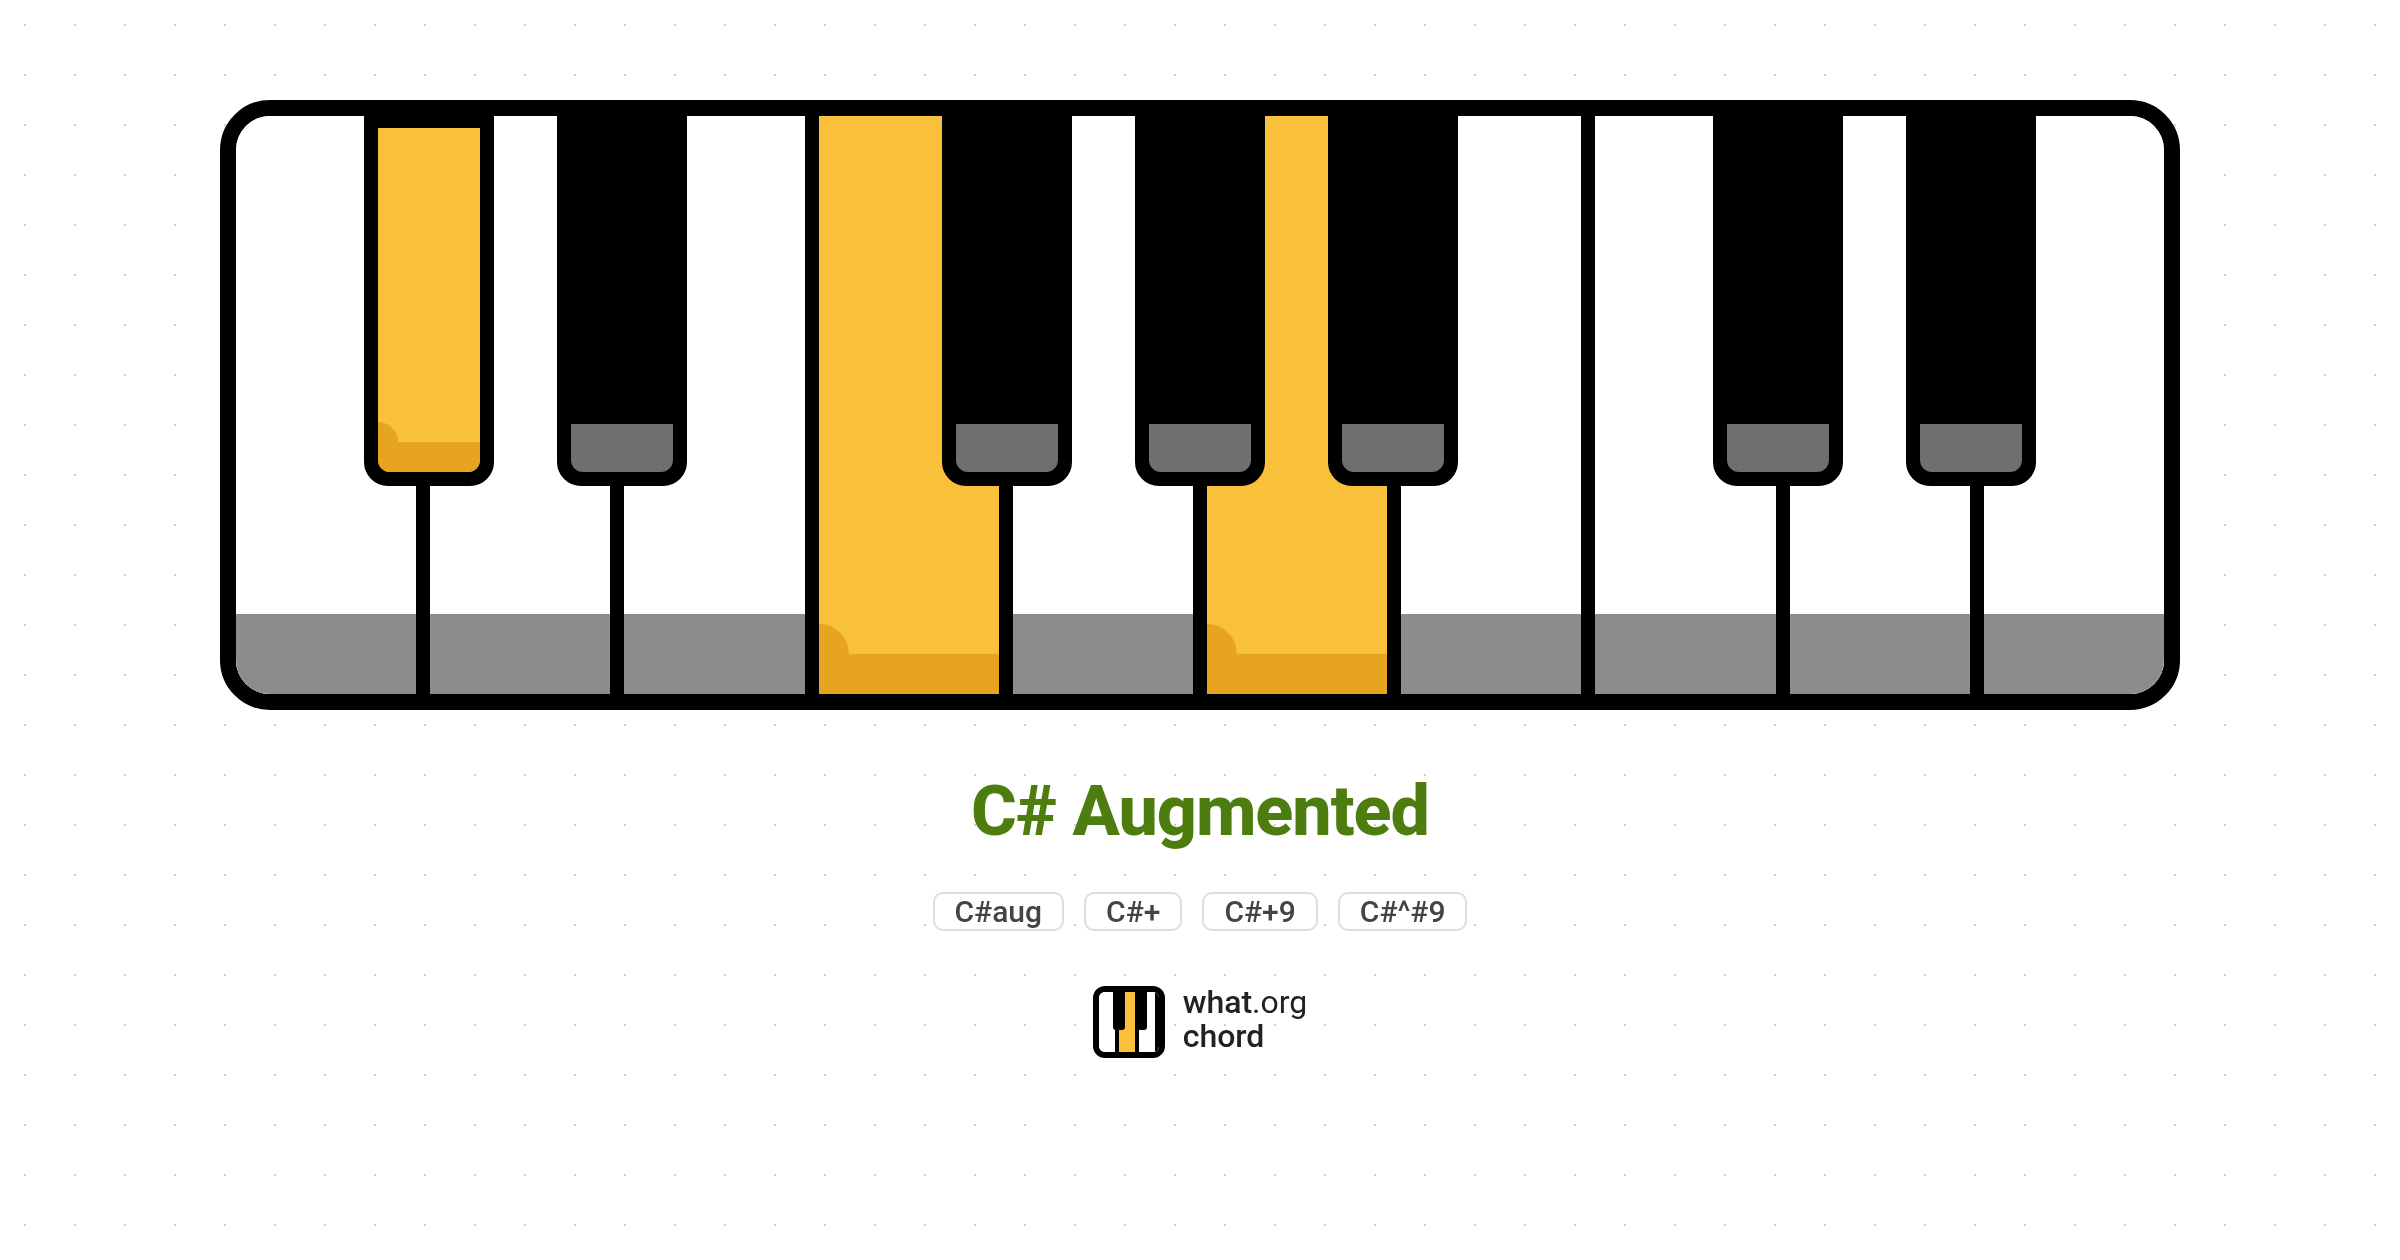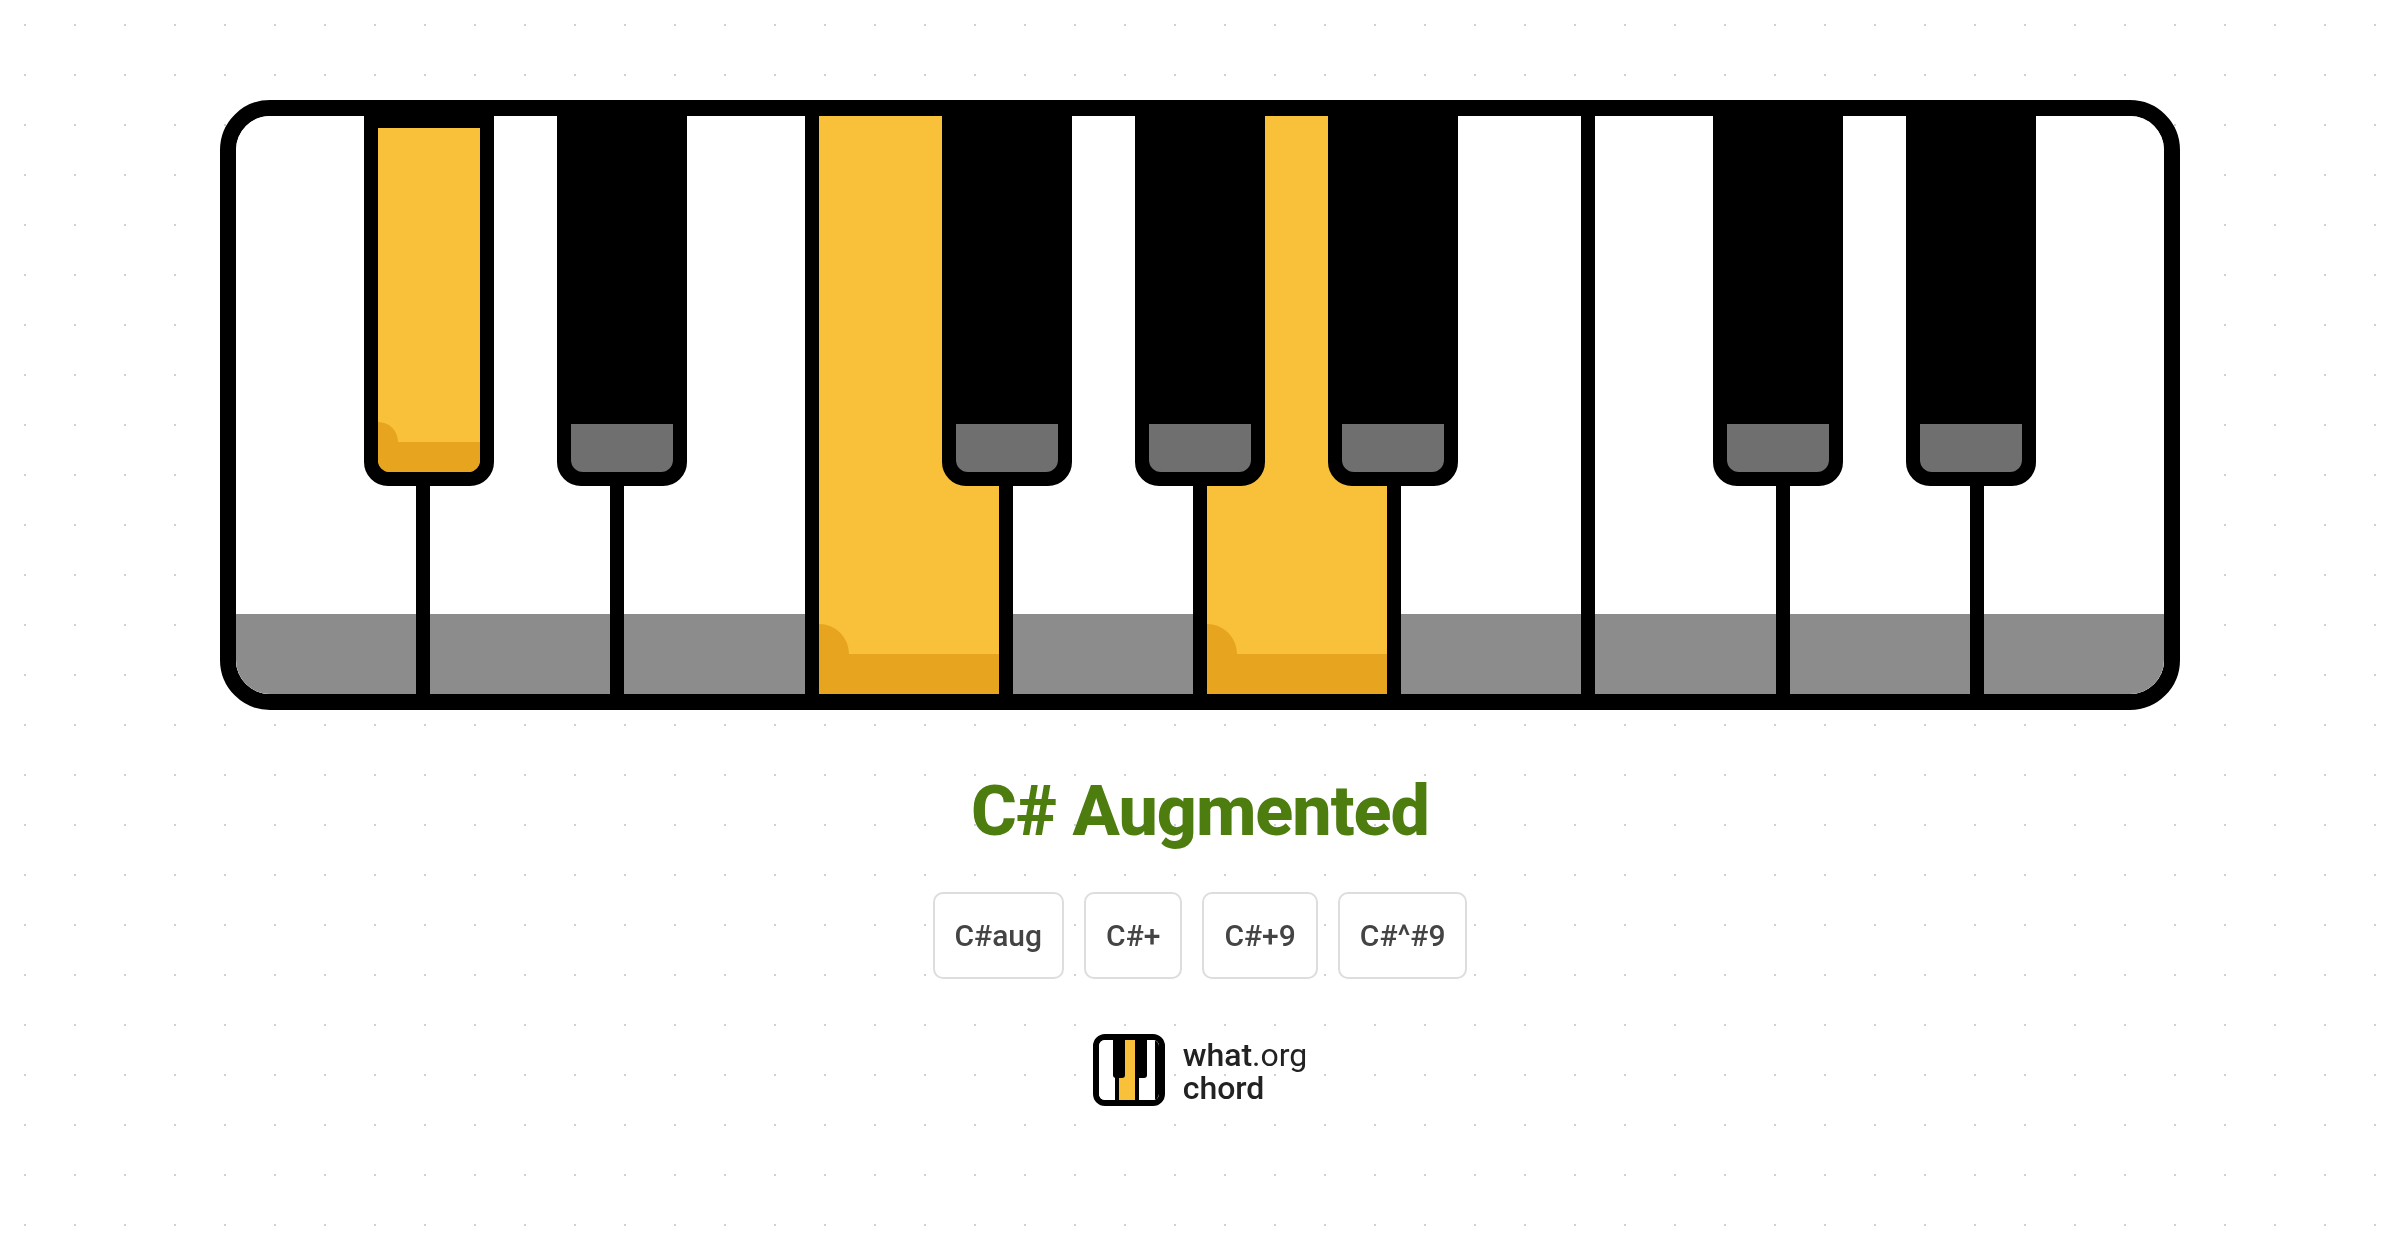--- a/index.html
+++ b/index.html
@@ -120,28 +120,28 @@
       margin-top: 40px;
       display: flex;
       gap: 20px;
     }
     .alias {
       font-size: 30px;
       color: #444;
       background: #fff;
       border: 2px solid #ddd;
       border-radius: 10px;
-      padding: 24px 20px;
+      padding: 0 20px;
       font-weight: 500;
     }
 
     .brand {
       margin-top: 55px;
       display: flex;
-      align-items: flex-end;
+      align-items: flex-start;
       gap: 18px;
     }
     .brand-logo {
       width: 72px;
       height: 72px;
       border: 6px solid #000;
       border-radius: 12px;
       background: #fff;
       position: relative;
       overflow: hidden;

